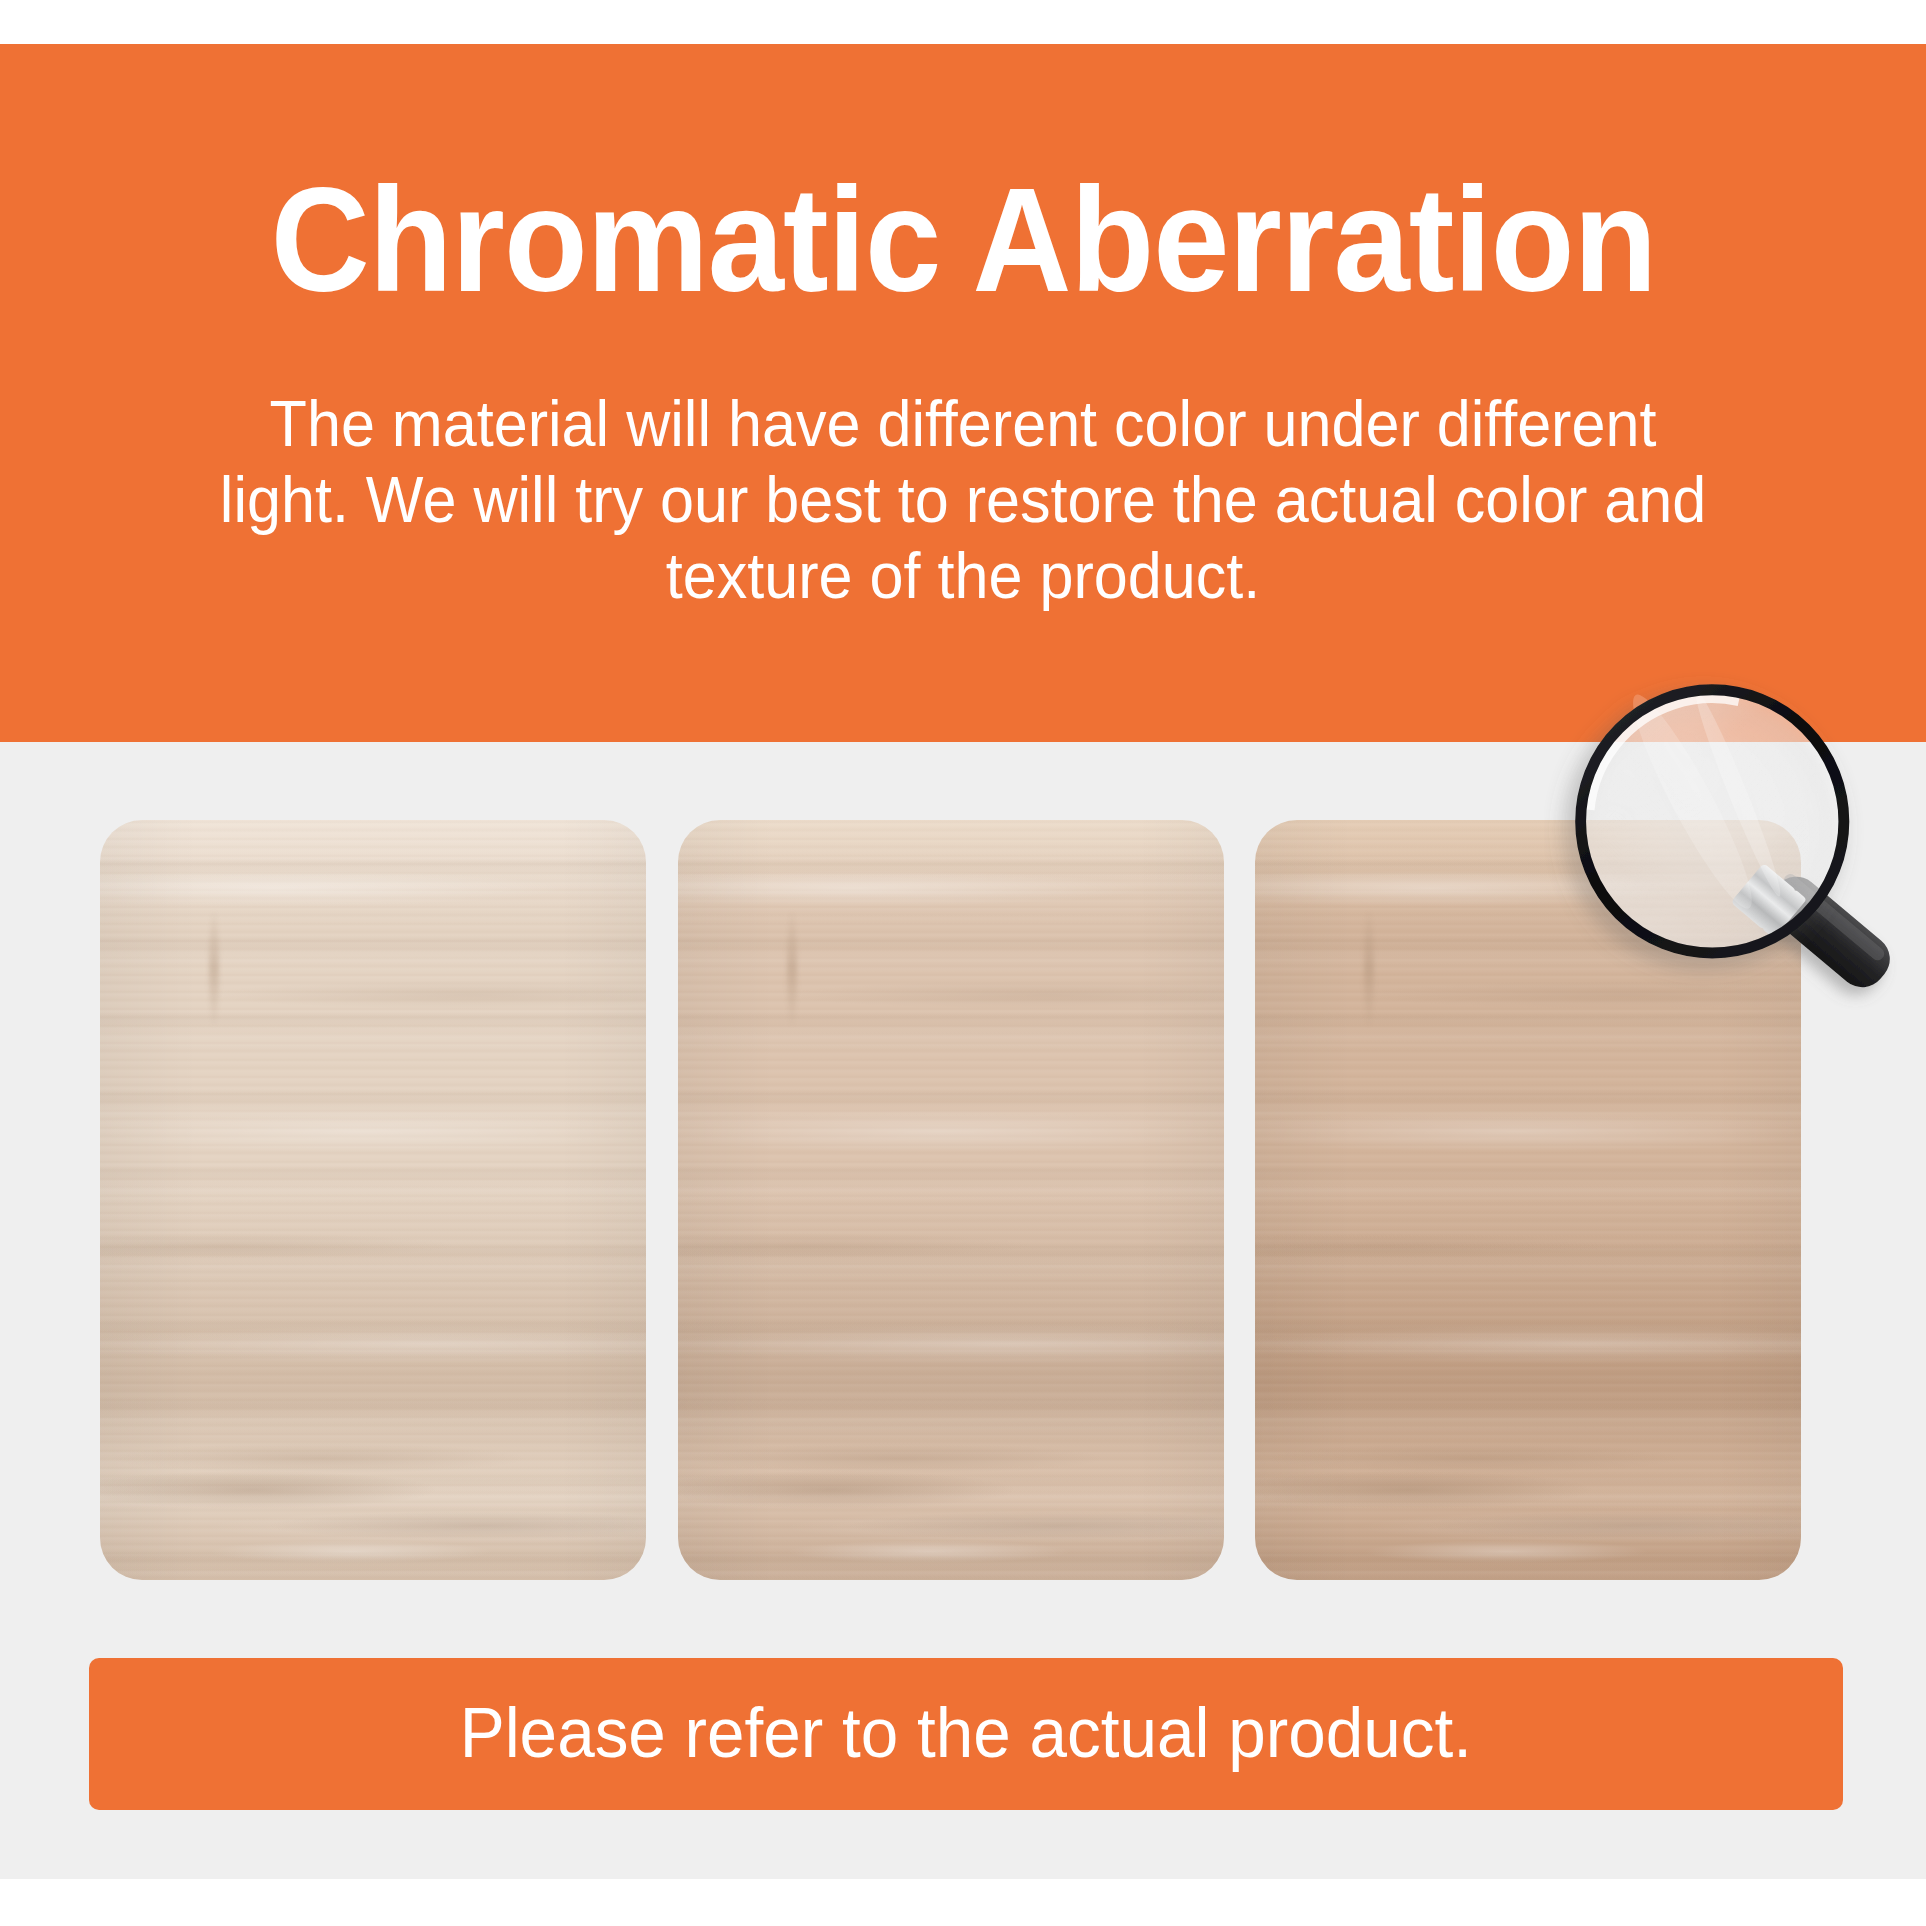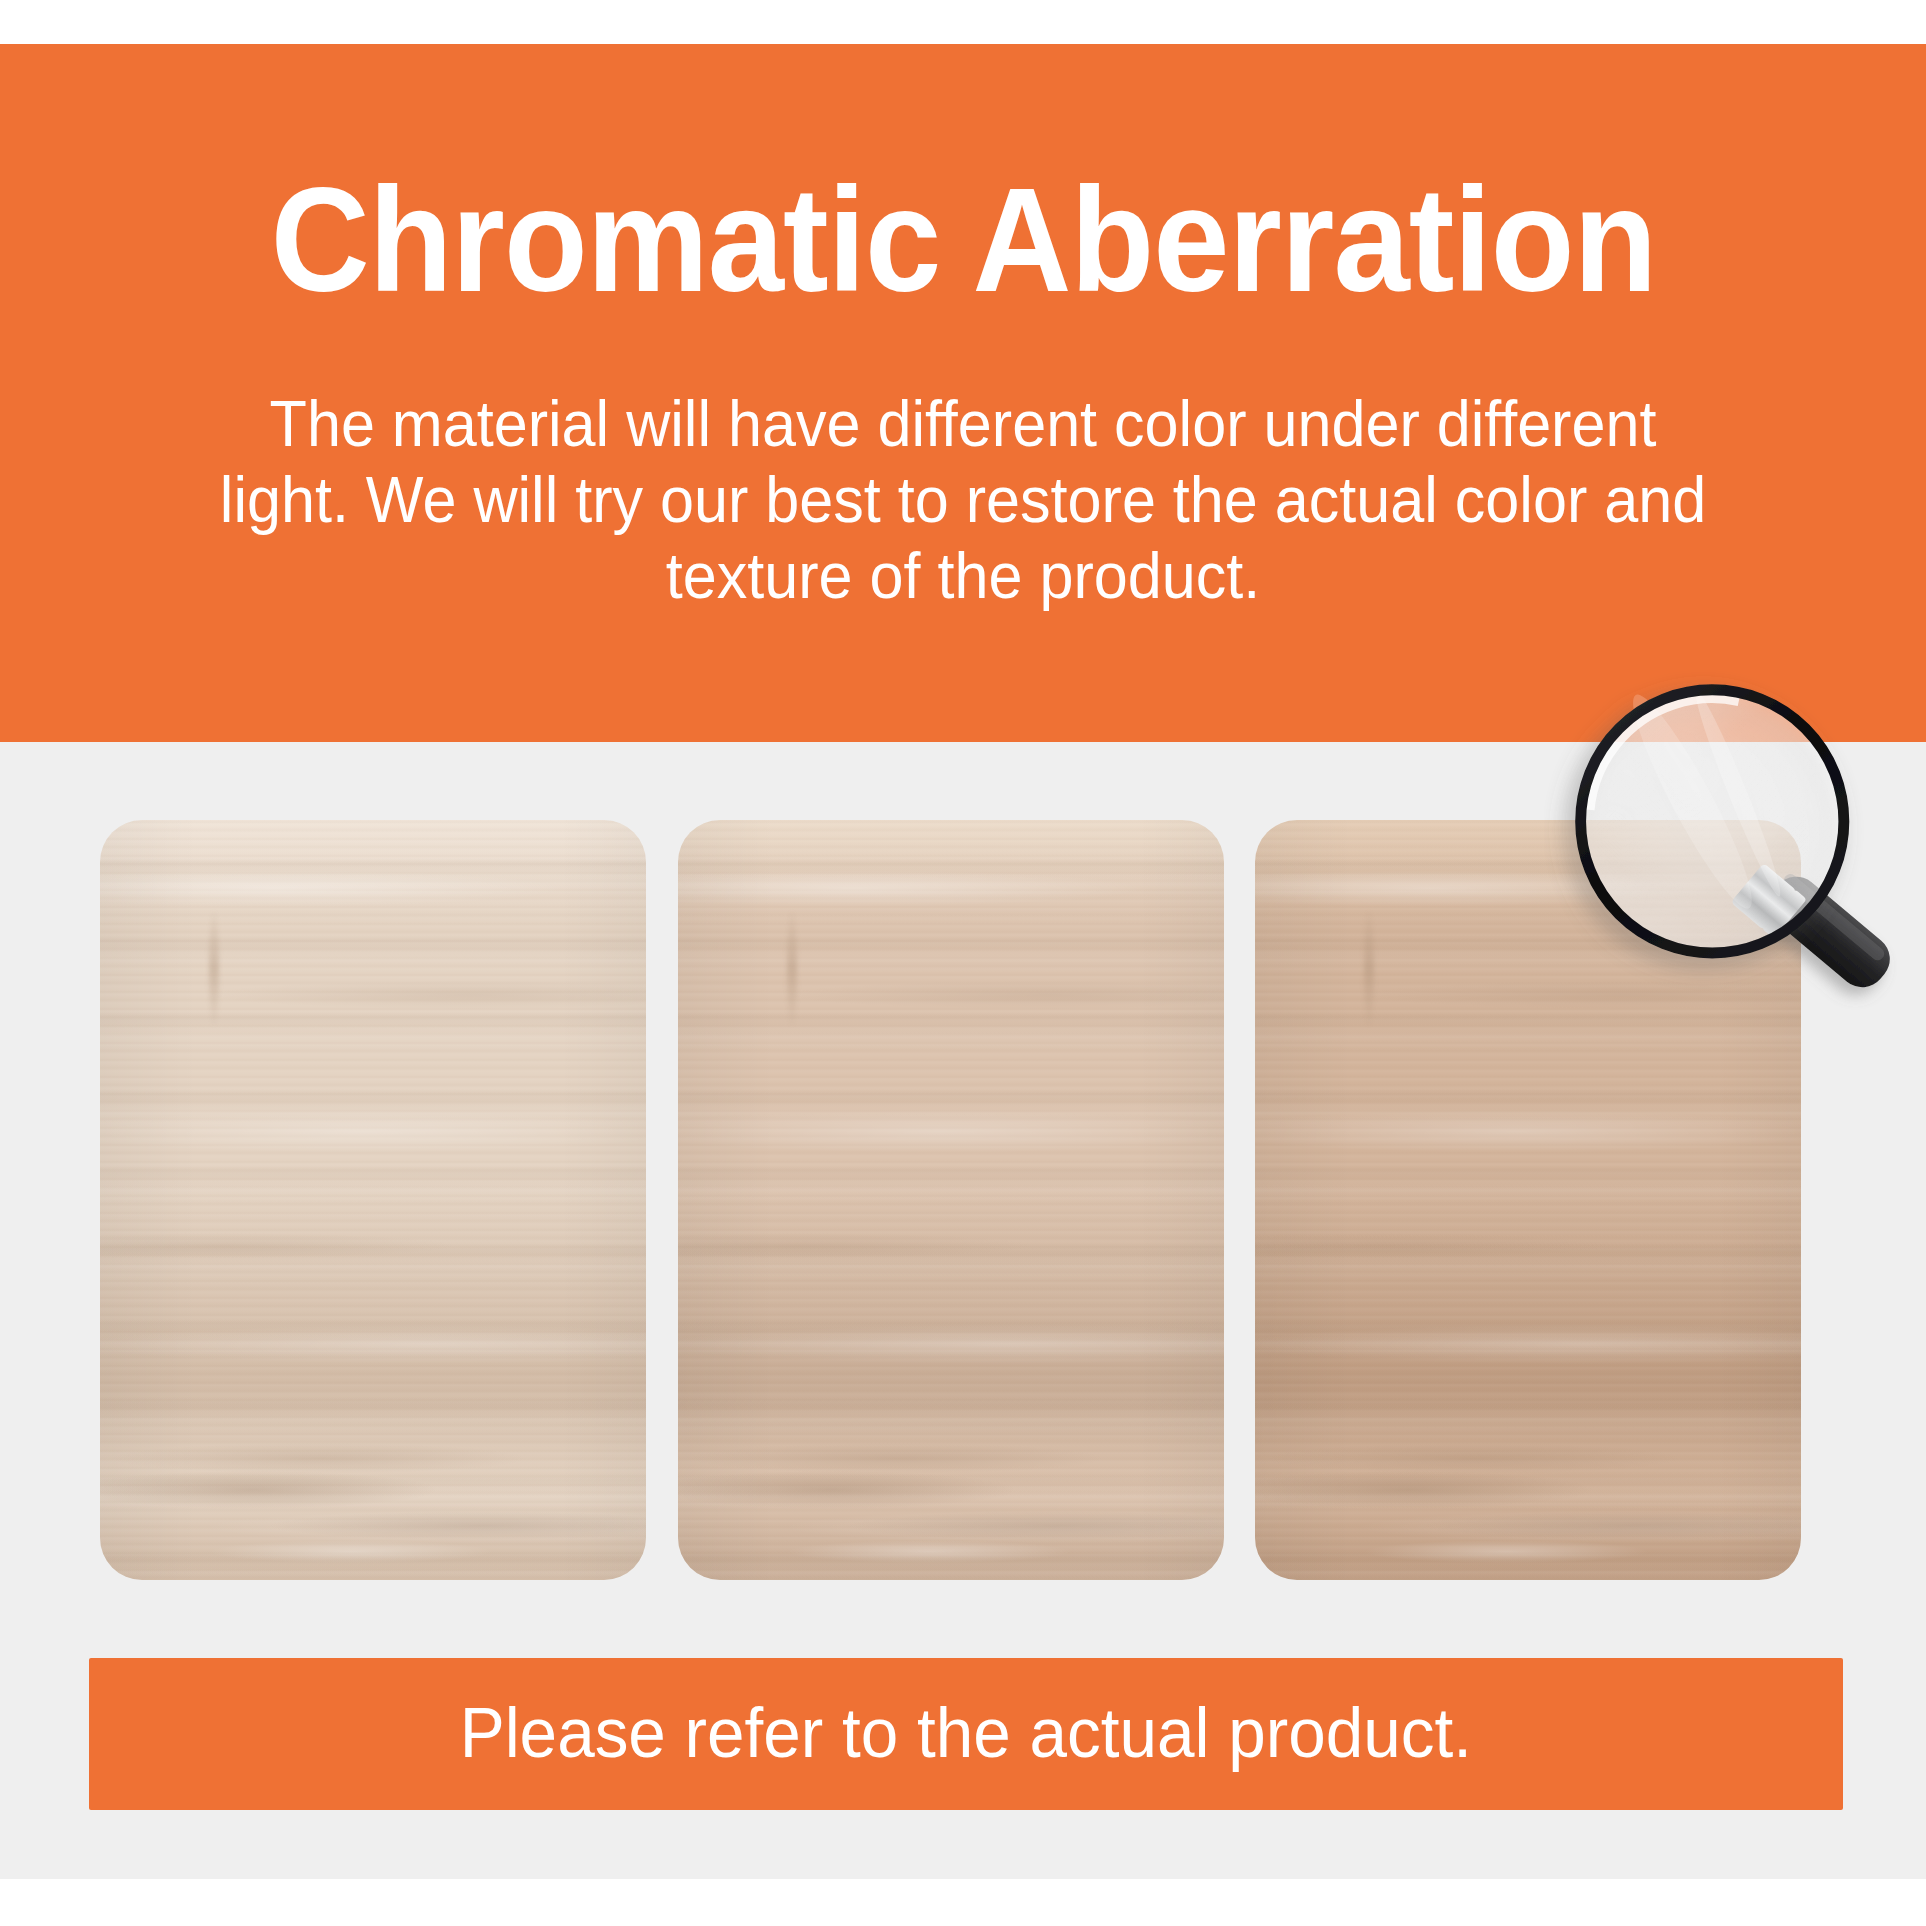--- a/index.html
+++ b/index.html
@@ -152,21 +152,21 @@
   #magnifier svg { display: block; }
 
   
   #cta-button {
     position: absolute;
     left: 89px;
     top: 1614px;
     width: 1754px;
     height: 152px;
     background: #ef7134;
-    border-radius: 2px;
+    border-radius: 10px;
     z-index: 3;
     display: flex;
     align-items: center;
     justify-content: center;
     border: none;
     padding: 16px;
     box-sizing: border-box;
   }
   #cta-label {
     color: #ffffff;

